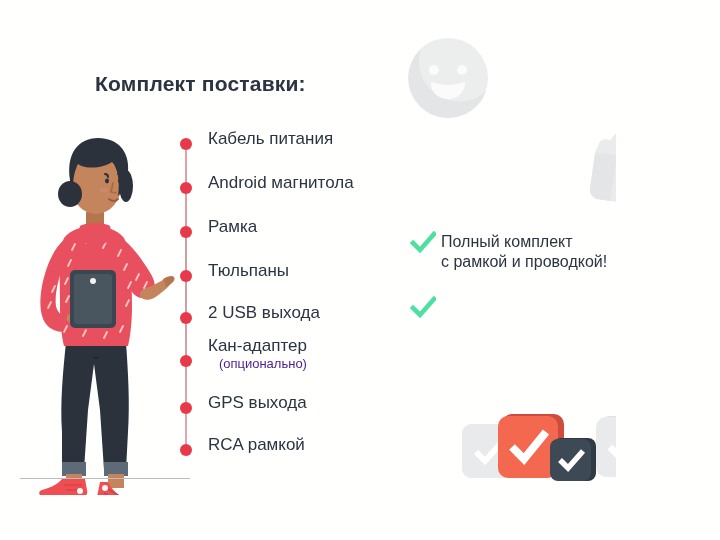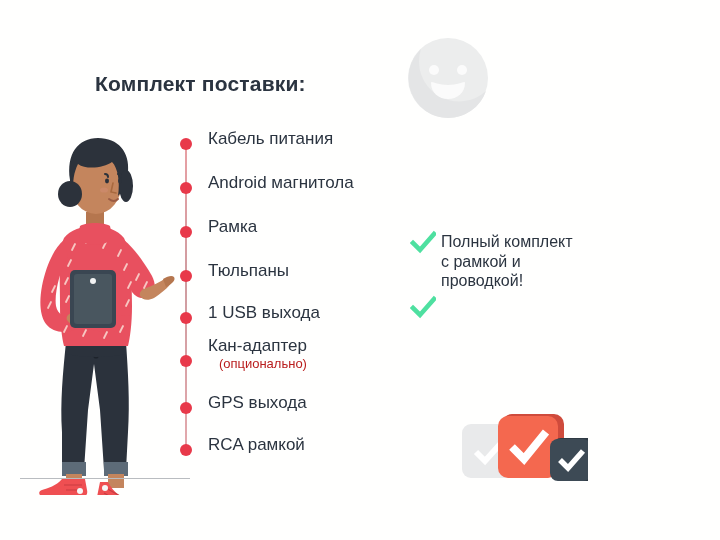--- a/index.html
+++ b/index.html
@@ -12,20 +12,21 @@
     background: #fffffe;
     font-family: "Liberation Sans", sans-serif;
     overflow: hidden;
   }
   #stage {
     position: relative;
     width: 588px;
     height: 540px;
     background: #fffffe;
     overflow: hidden;
+    padding-left: 28px;
   }
 
   
   .deco-smiley {
     position: absolute;
     left: 406px;
     top: 36px;
     width: 84px;
     height: 84px;
   }
@@ -87,21 +88,21 @@
     left: 28px;
     top: -14px;
     font-size: 17px;
     color: #2b3440;
     white-space: nowrap;
     line-height: 1.05;
   }
   .tl-sub {
     display: block;
     font-size: 13px;
-    color: #b91c1c;
+    color: #4c1d95;
     margin-left: 10px;
     margin-top: 2px;
     white-space: nowrap;
   }
 
   
   .callout {
     position: absolute;
     display: flex;
     align-items: flex-start;
@@ -308,21 +309,21 @@
       <span class="tl-label">Рамка</span>
     </div>
 
     <div class="tl-item" style="top:138px">
       <span class="tl-dot"></span>
       <span class="tl-label">Тюльпаны</span>
     </div>
 
     <div class="tl-item" style="top:180px">
       <span class="tl-dot"></span>
-      <span class="tl-label">1 USB выхода</span>
+      <span class="tl-label">2 USB выхода</span>
     </div>
 
     <div class="tl-item" style="top:223px">
       <span class="tl-dot"></span>
       <span class="tl-label" style="top:-24px">
         <span>Кан-адаптер</span>
         <span class="tl-sub">(опционально)</span>
       </span>
     </div>
 

